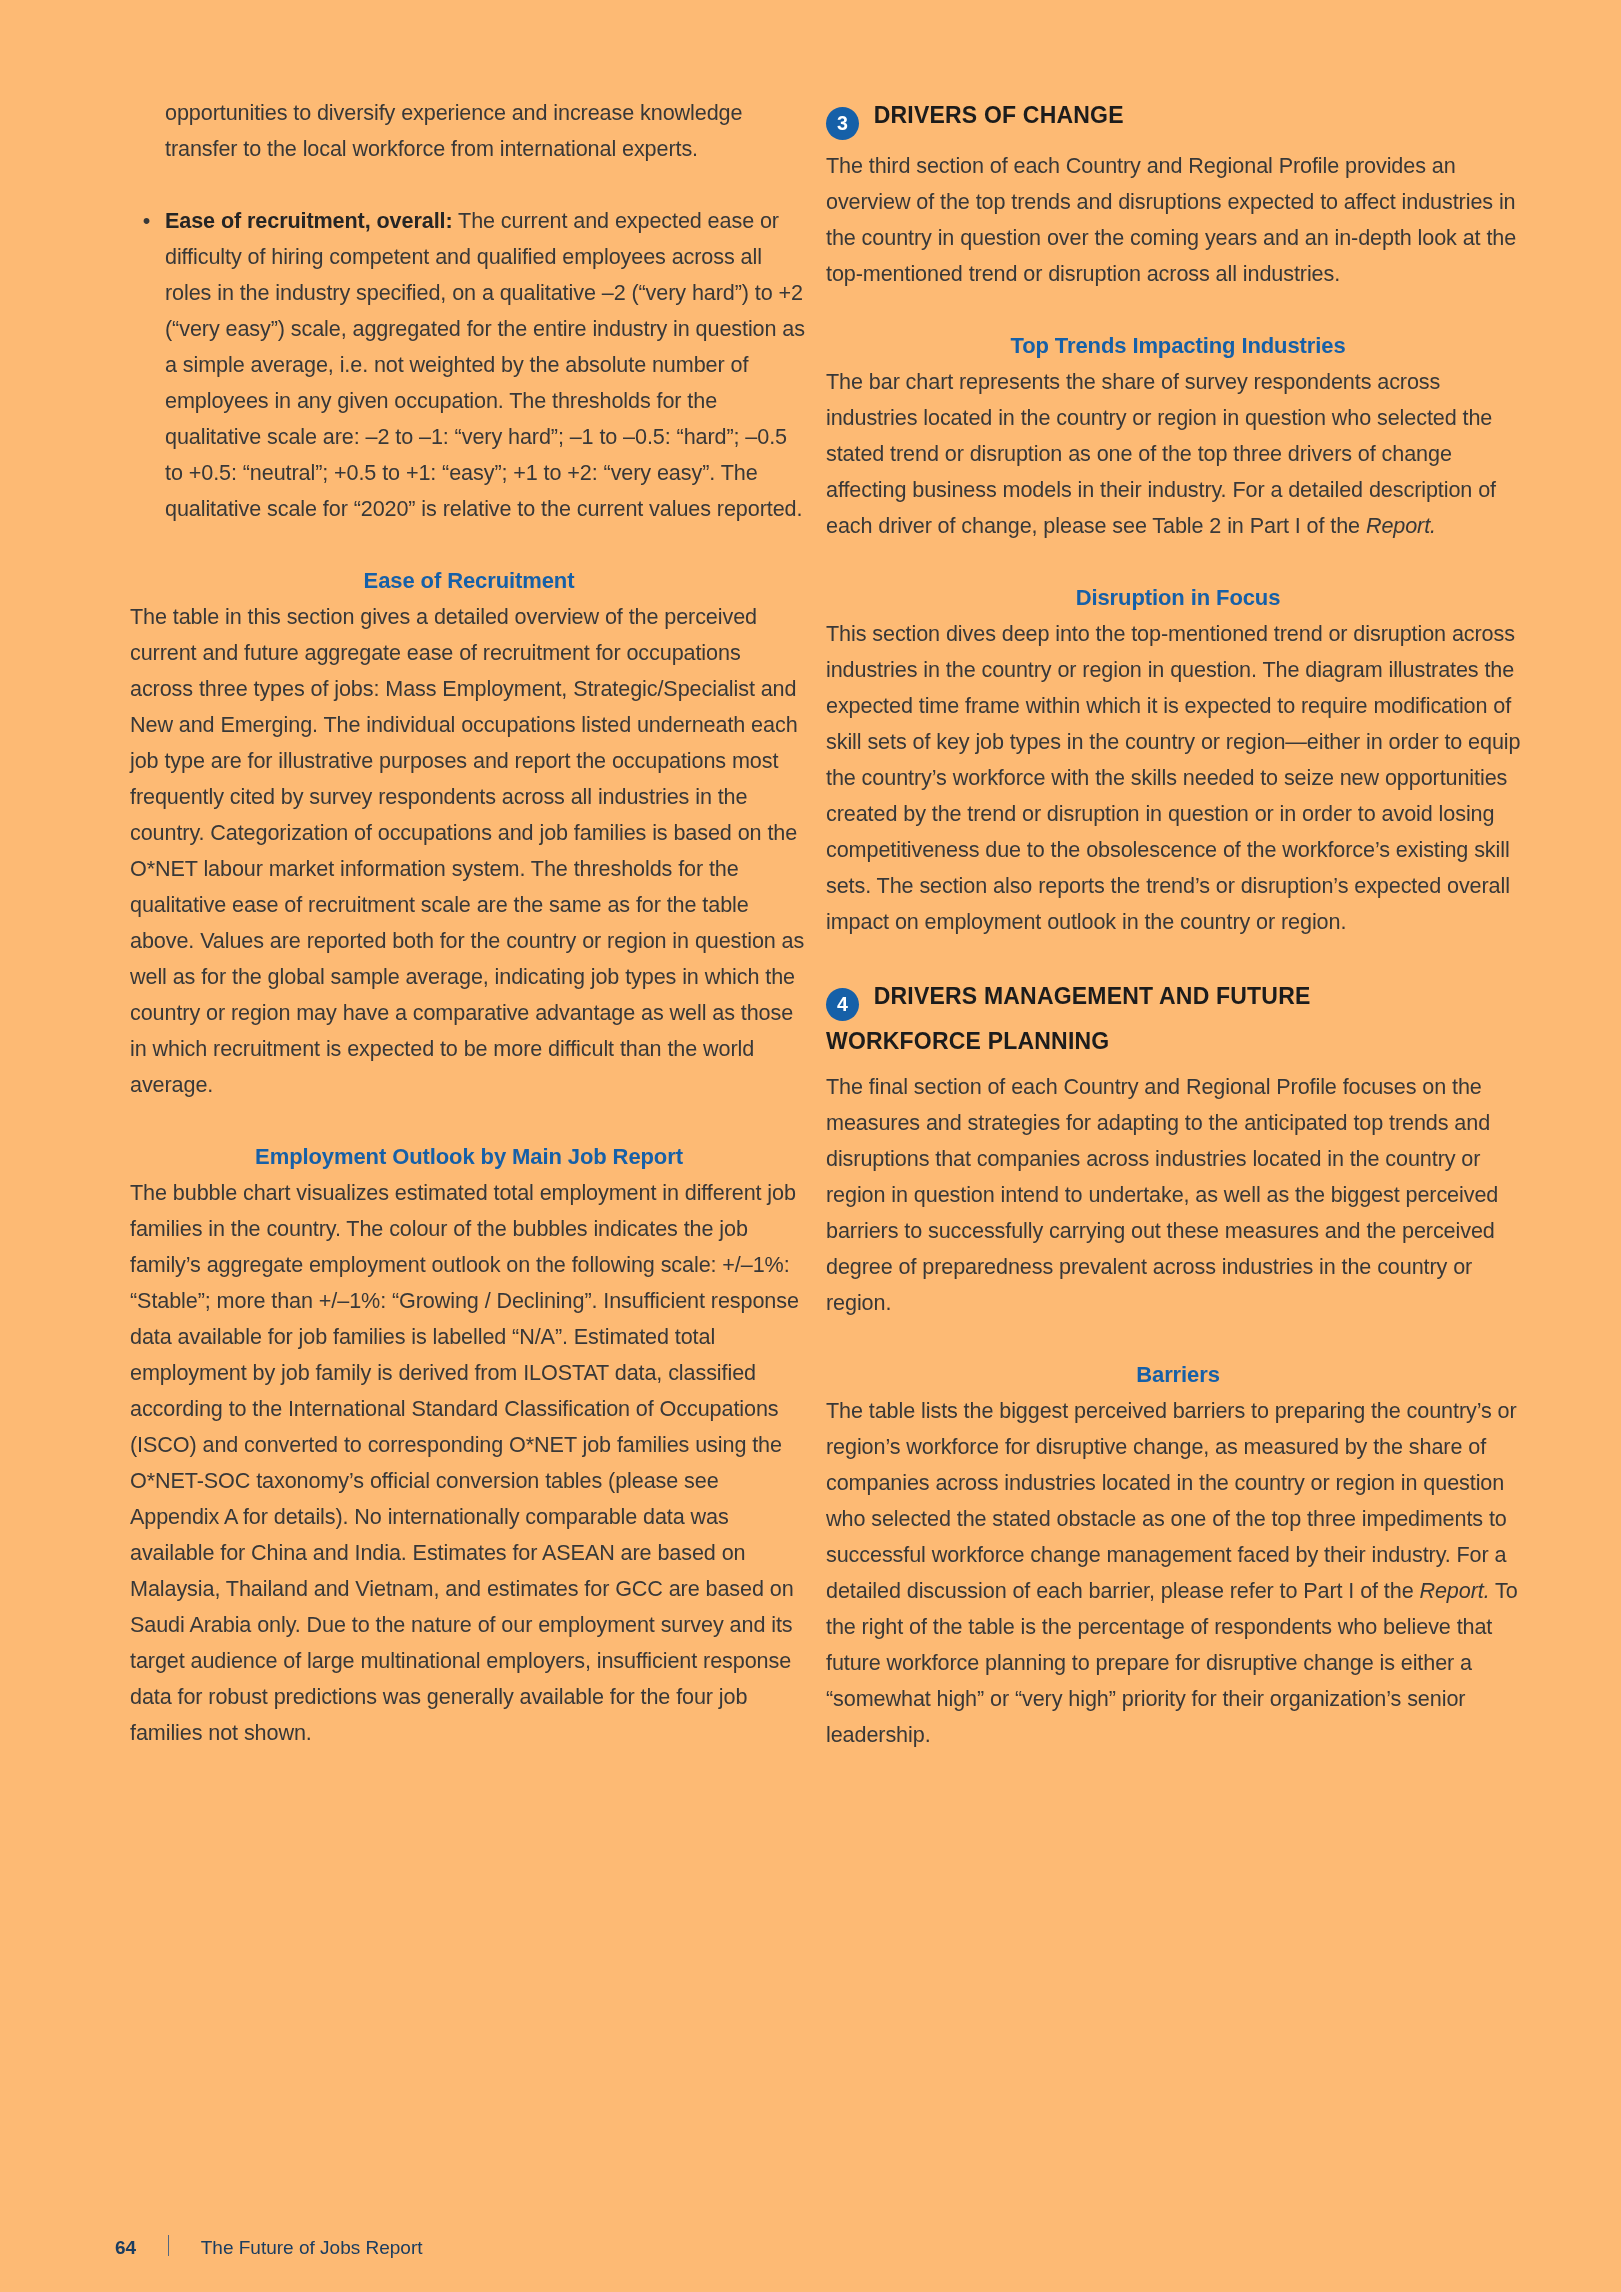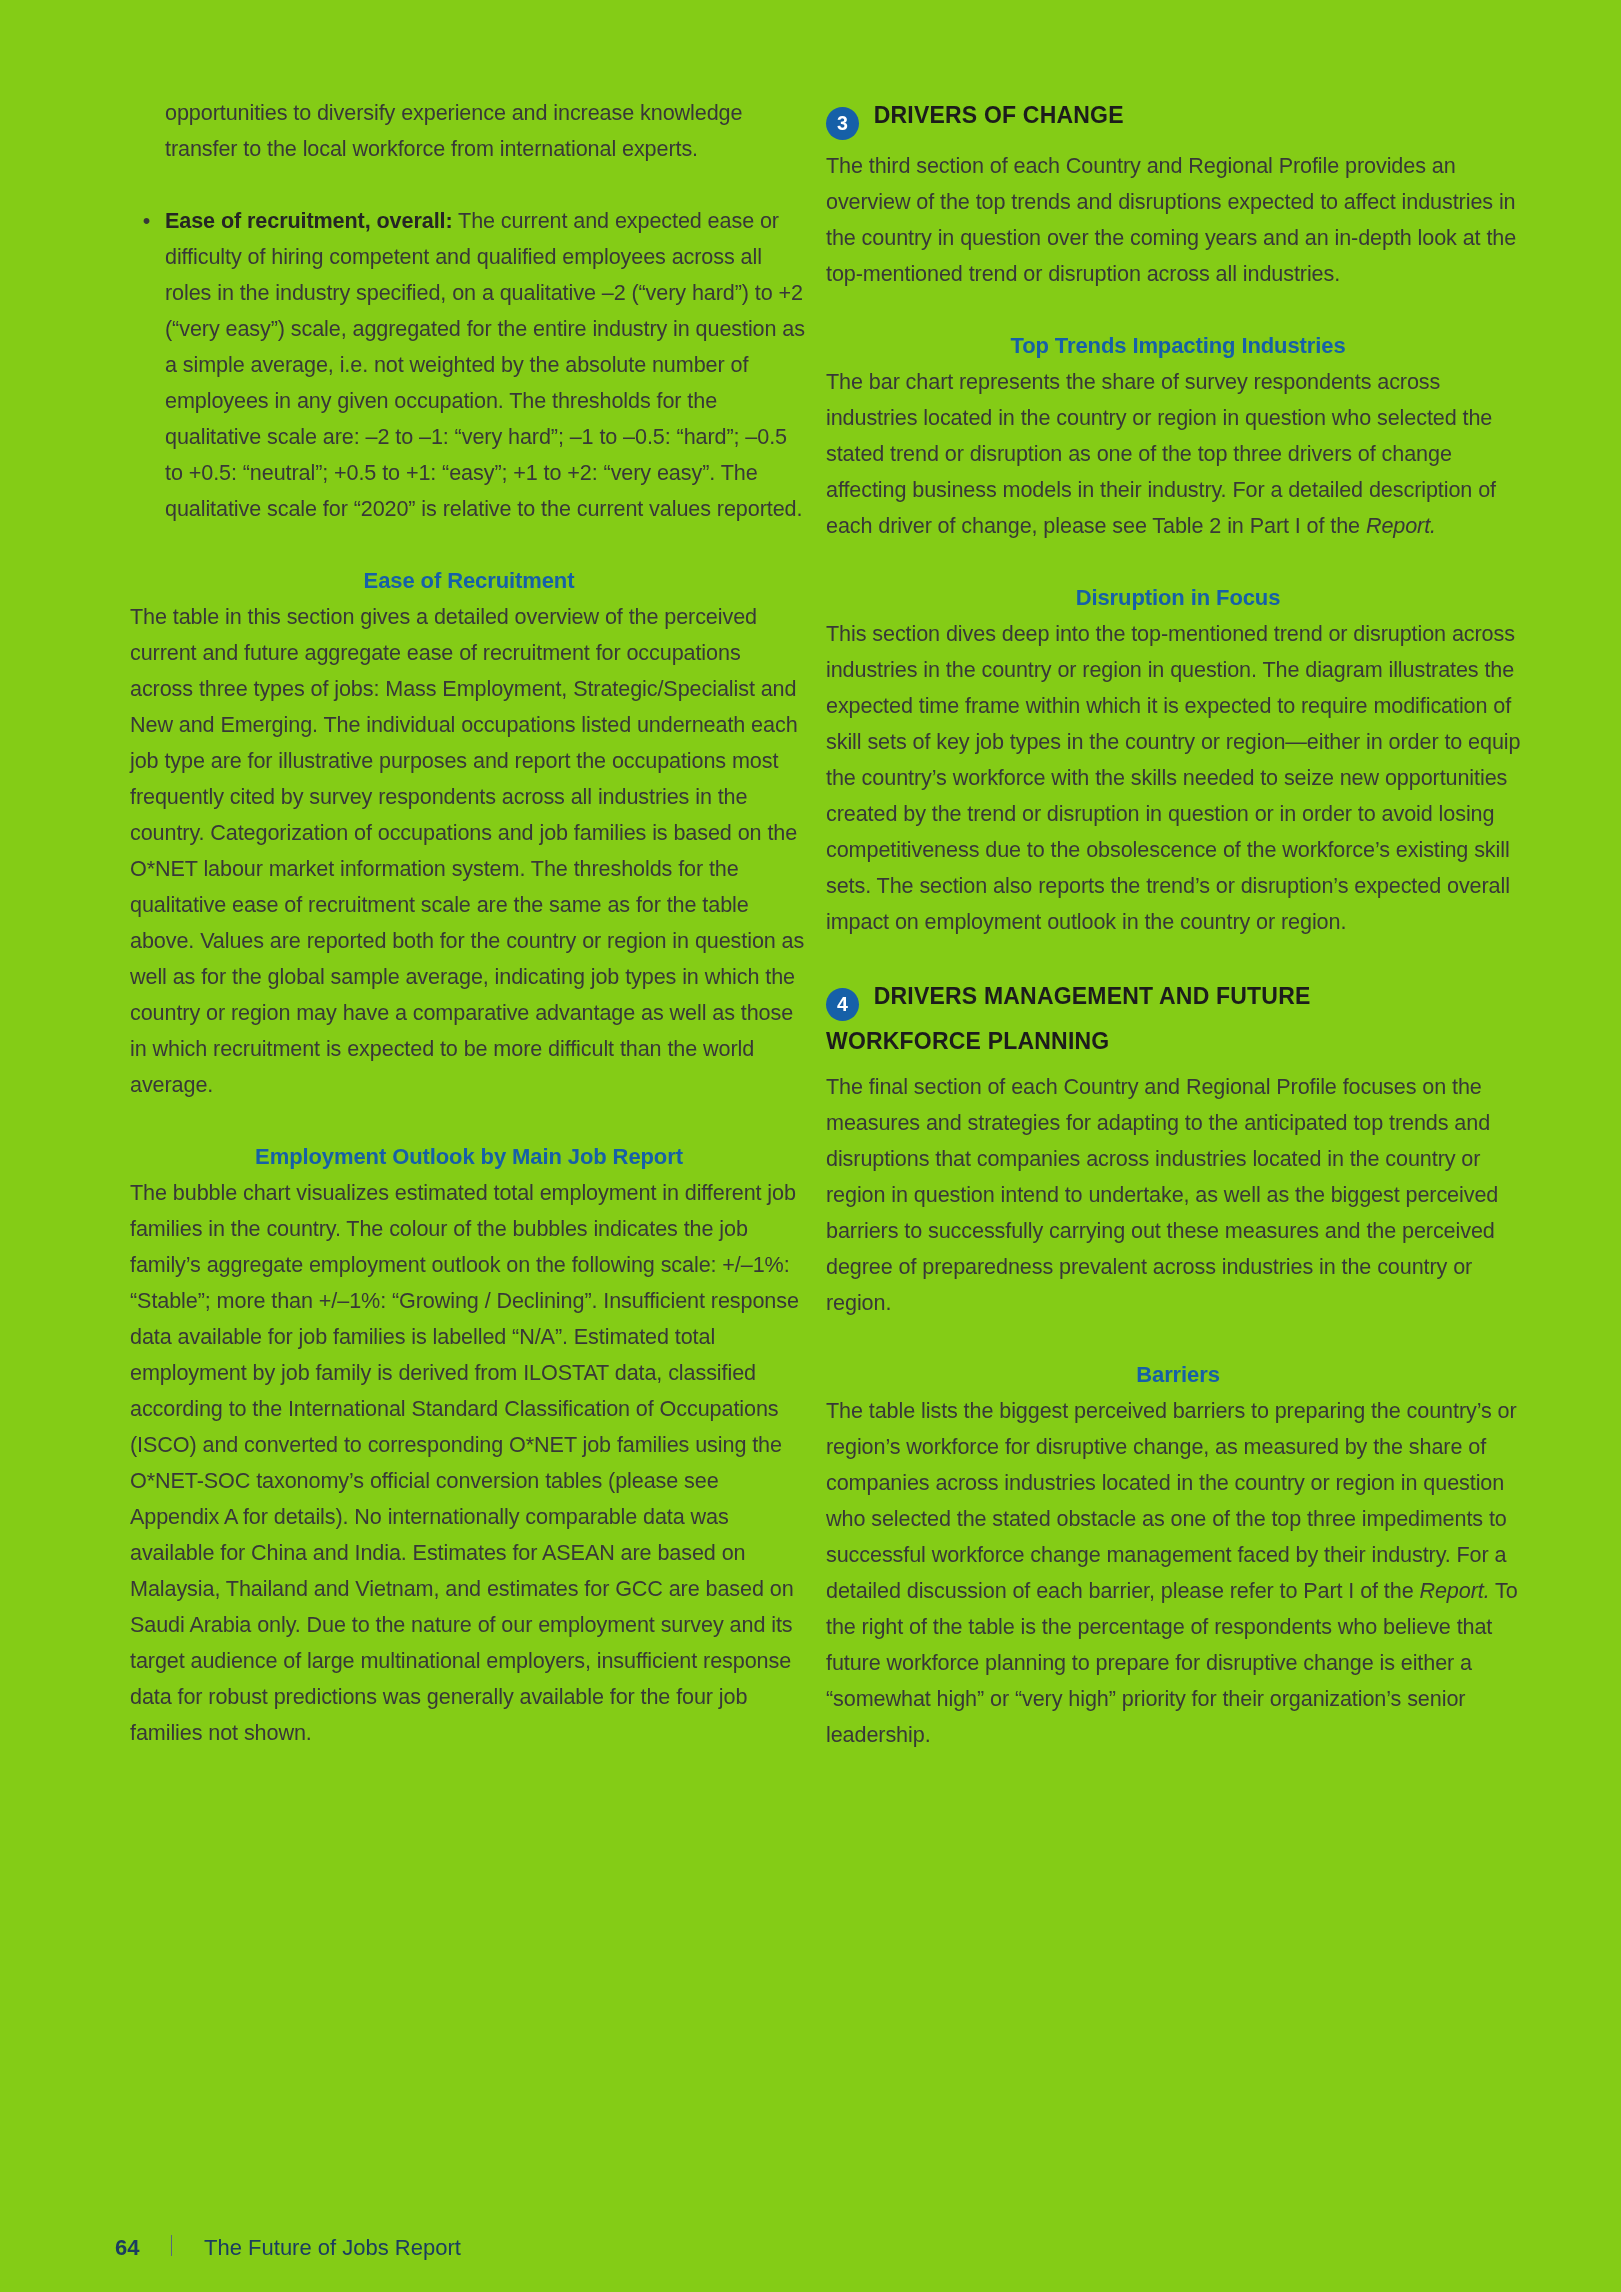--- a/index.html
+++ b/index.html
@@ -1,20 +1,20 @@
 <!DOCTYPE html>
 <html><head>
 <meta charset="utf-8">
 <style>
   html,body { margin:0; padding:0; background:#e8e8e8; }
   .page {
     position:relative;
     width:1621px; height:2293px;
     margin:0 auto;
-    background:#84cc16;
+    background:#fdba74;
     font-family:"Liberation Sans", sans-serif;
     color:#383838;
     overflow:hidden;
   }
   .col {
     position:absolute;
     top:95px;
     font-size:21.6px;
     line-height:36px;
     letter-spacing:-0.1px;
@@ -61,21 +61,21 @@
     vertical-align:-6.9px;
     letter-spacing:0;
   }
 
   .italic { font-style:italic;text-align:center; }
 
   .footer {
     position:absolute;
     left:115px;
     top:2235px;
-    font-size:22px;
+    font-size:19px;
     line-height:25.5px;
     color:#1b3d60;
     display:flex;
     align-items:flex-start;
     gap:20px;
   }
   .footer .page-num { font-weight:bold; }
   .footer-sep {
     display:inline-block;
     width:1px; height:20.6px;

